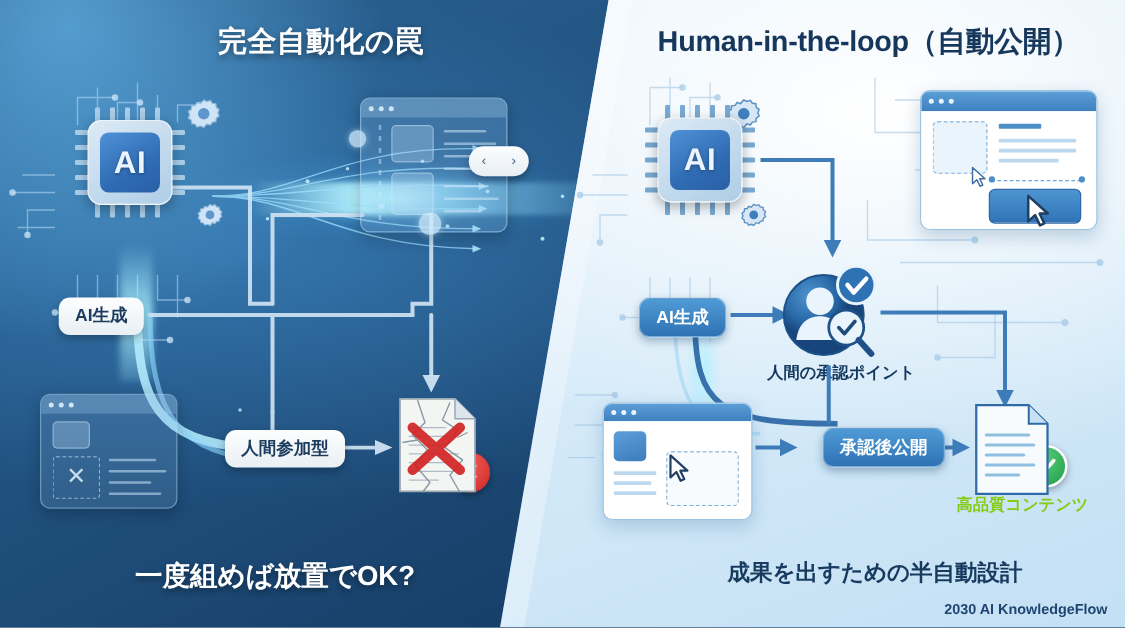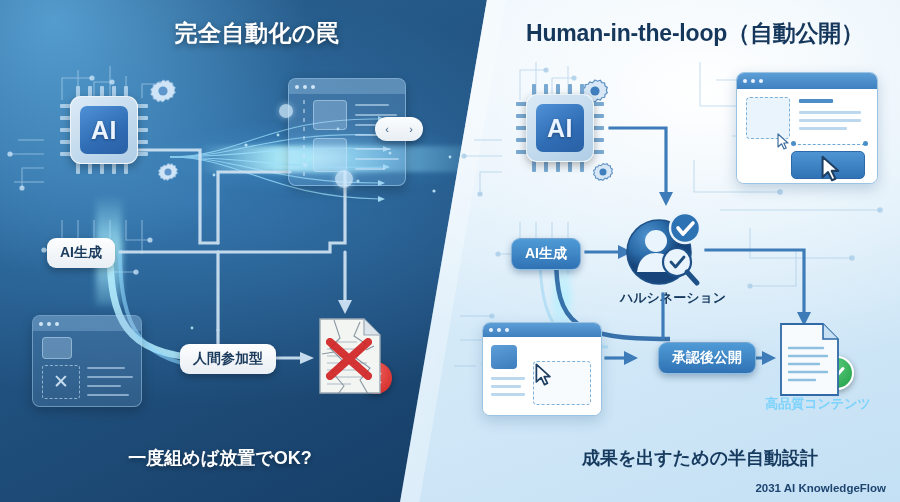--- a/index.html
+++ b/index.html
@@ -79,21 +79,21 @@
   .title-right {
     position: absolute; left: 495px; top: 18px; width: 400px;
     text-align: center;
     color: #16375c;
     font-size: 23px; font-weight: bold;
     letter-spacing: -.2px;
   }
   .caption-left {
     position: absolute; left: 60px; top: 446px; width: 320px;
     text-align: center; color: #ffffff;
-    font-size: 18px; font-weight: bold;
+    font-size: 22px; font-weight: bold;
     text-shadow: 0 2px 5px rgba(0,0,0,.4);
   }
   .caption-right {
     position: absolute; left: 505px; top: 446px; width: 390px;
     text-align: center; color: #173a5f;
     font-size: 18px; font-weight: bold;
   }
   .footer {
     position: absolute; right: 14px; bottom: 8px;
     color: #1d4570; font-size: 11.5px; font-weight: bold;
@@ -135,21 +135,21 @@
   #badge-appr-pub { left: 627px; top: 342px; margin-left: 31px; }
 
   
   .icon-label {
     position: absolute; text-align: center;
     font-size: 12.5px; font-weight: bold; line-height: 1.25;
   }
   #label-halluc { left: 272px; top: 396px; width: 120px; color: #eaf3fb;
     text-shadow: 0 1px 4px rgba(0,0,0,.5); }
   #label-approval { left: 598px; top: 290px; width: 150px; color: #14395e; font-size: 13px; }
-  #label-quality  { left: 748px; top: 396px; width: 140px; color: #7dd3fc; font-size: 13px; }
+  #label-quality  { left: 748px; top: 396px; width: 140px; color: #84cc16; font-size: 13px; }
 
   
   .chip { position: absolute; width: 96px; height: 96px; z-index: 20; }
   #chip-left  { left: 56px;  top: 82px; }
   #chip-right { left: 512px; top: 80px; }
   .chip-body {
     position: absolute; left: 14px; top: 14px; width: 68px; height: 68px;
     border-radius: 11px;
     background: linear-gradient(145deg,#dceaf6,#aecde6);
     box-shadow: 0 3px 9px rgba(0,0,0,.30);
@@ -662,21 +662,21 @@
       <path d="M16 64 C18 48 28 45 35 45 C42 45 52 48 54 64 Z" fill="#e9f4fd"></path>
 
       <circle cx="64" cy="20" r="15" fill="#2d72b2" stroke="#e8f3fc" stroke-width="2.4"></circle>
       <path d="M57 20 l5 6 10 -11" stroke="#ffffff" stroke-width="3.6" fill="none" stroke-linecap="round" stroke-linejoin="round"></path>
 
       <circle cx="56" cy="54" r="14" fill="#eaf4fd" stroke="#1d5188" stroke-width="2.2"></circle>
       <path d="M50 54 l4.5 5 8.5 -10" stroke="#1d4c7d" stroke-width="2.8" fill="none" stroke-linecap="round" stroke-linejoin="round"></path>
       <path d="M66 64 L76 75" stroke="#1d5188" stroke-width="5" stroke-linecap="round"></path>
     </svg>
   </div>
-  <div class="icon-label" id="label-approval">ハルシネーション</div>
+  <div class="icon-label" id="label-approval">人間の承認ポイント</div>
 
   <div class="doc" style="left:776px;top:322px;width:68px;height:76px;">
     <svg width="68" height="76" viewBox="0 0 68 76">
       <path d="M5 2 h42 l15 15 v56 h-57 z" fill="#f7fbfd" stroke="#2f6aa6" stroke-width="1.8"></path>
       <path d="M47 2 v15 h15" fill="#c7e0f3" stroke="#2f6aa6" stroke-width="1.6"></path>
       <g stroke="#8fc0e2" stroke-width="2.4" stroke-linecap="round">
         <path d="M13 26 h34"></path>
           <path d="M13 34 h38"></path>
           <path d="M13 42 h30"></path>
         <path d="M13 50 h38"></path>
@@ -690,15 +690,15 @@
     </svg>
   </div>
   <div class="icon-label" id="label-quality">高品質コンテンツ</div>
 
   <div class="badge badge-blue" id="badge-ai-right">AI生成</div>
   <div class="badge badge-blue" id="badge-appr-pub">承認後公開</div>
 
   <div class="caption-right">成果を出すための半自動設計</div>
 
 
-  <div class="footer">2031 AI KnowledgeFlow</div>
+  <div class="footer">2030 AI KnowledgeFlow</div>
 
 </div>
 
 </body></html>

